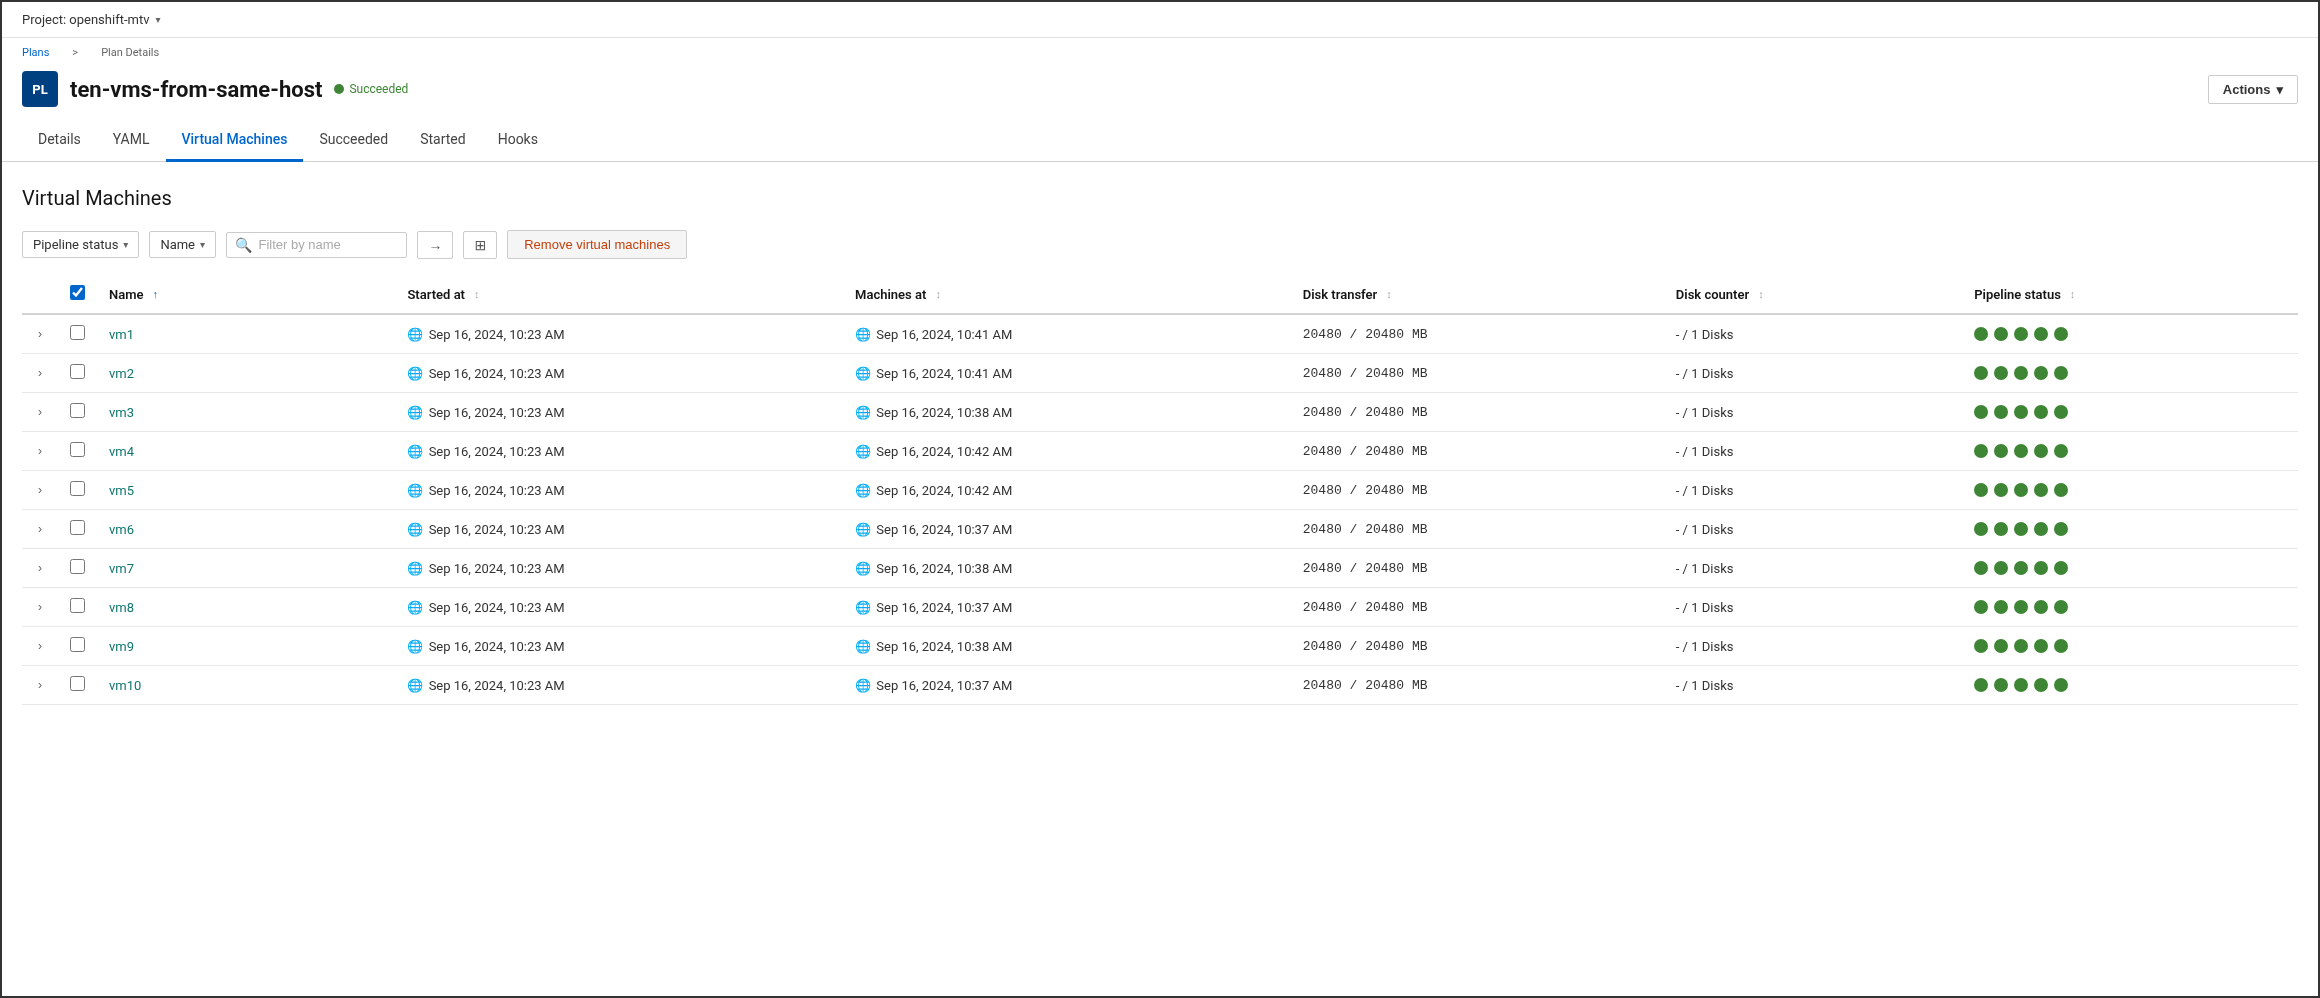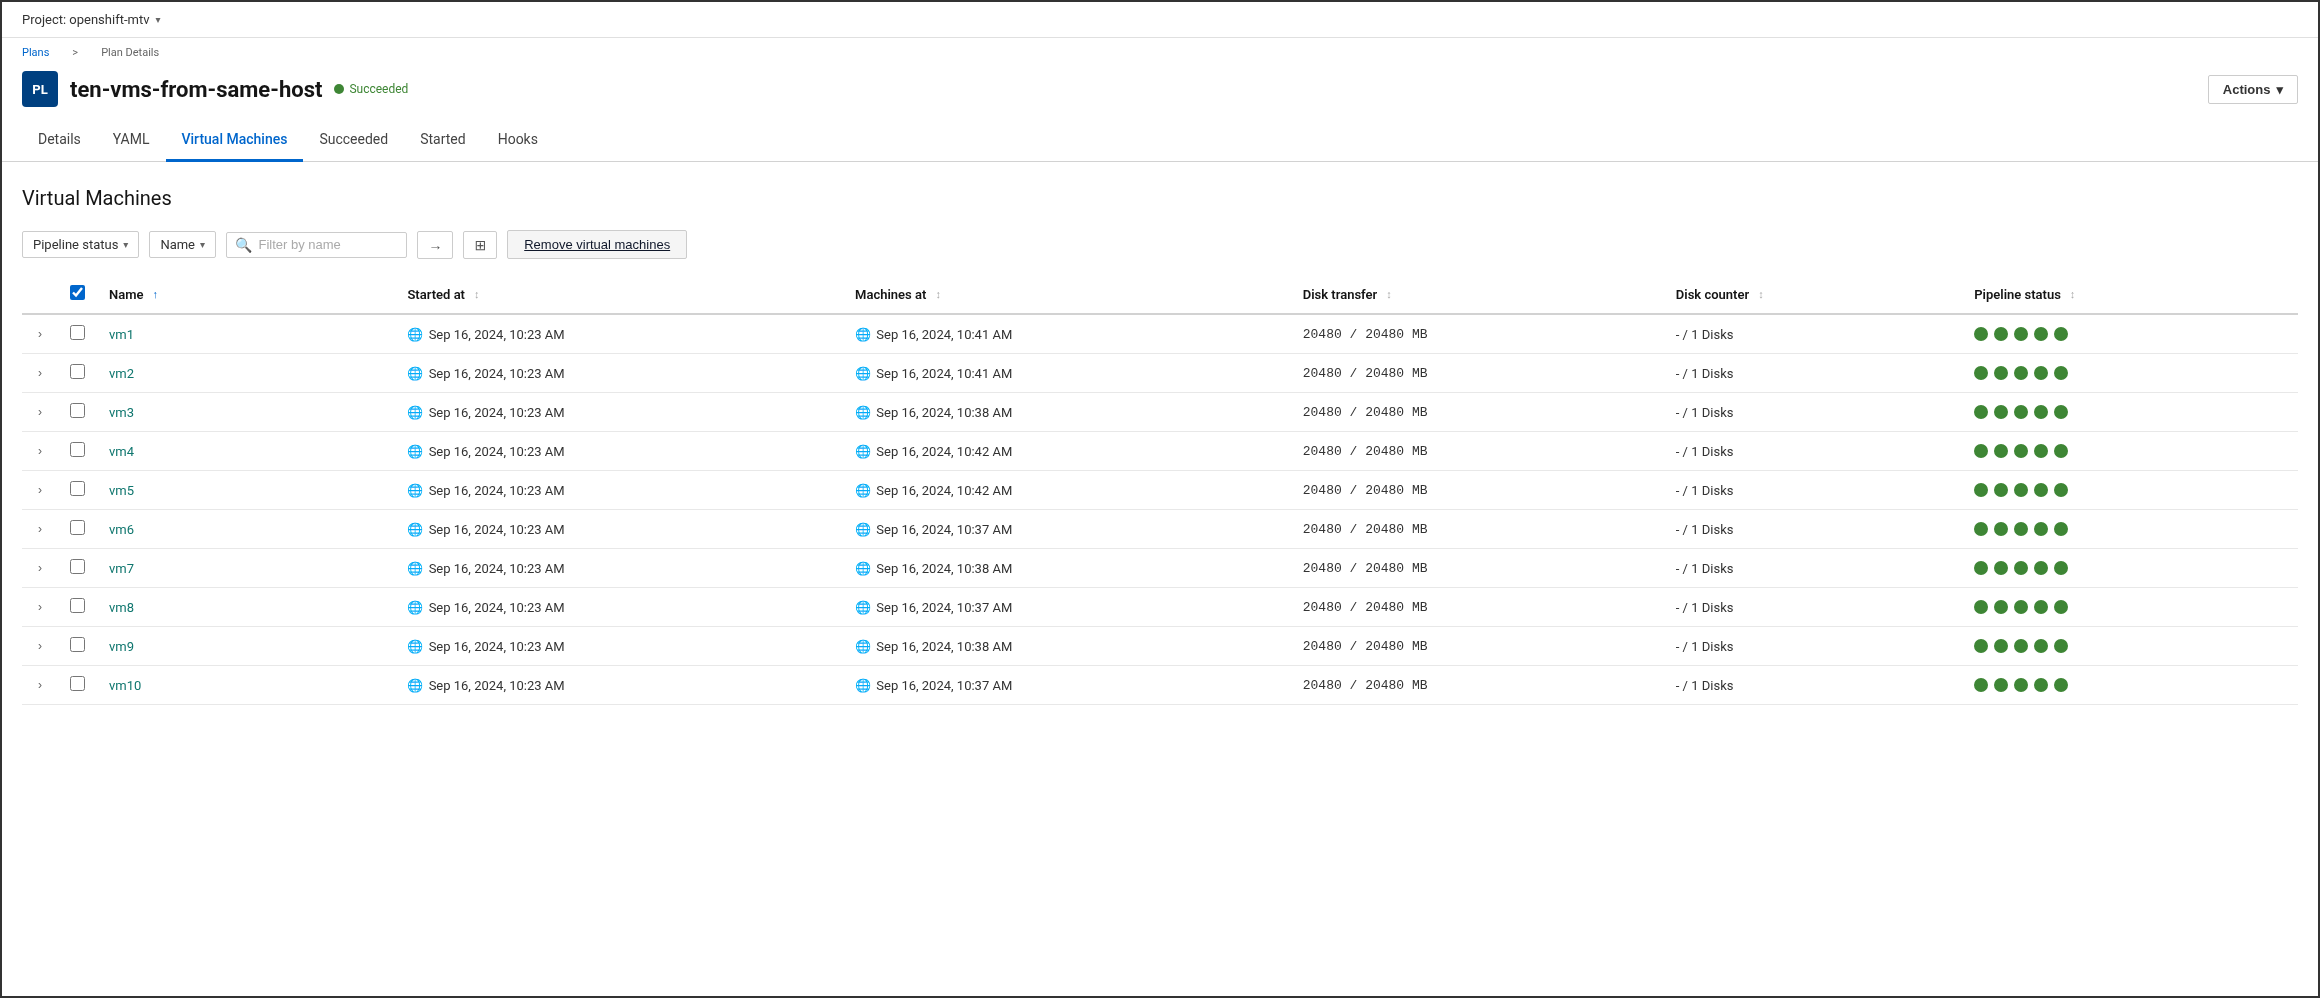--- a/index.html
+++ b/index.html
@@ -185,23 +185,22 @@
       font-size: 14px;
       color: #555;
       border-radius: 2px;
     }
     .remove-btn {
       padding: 6px 16px;
       border: 1px solid #ccc;
       background: #f5f5f5;
       cursor: pointer;
       font-size: 13px;
-      color: #0f172a;
+      color: #c2410c;
       border-radius: 2px;
-      text-decoration: underline;
     }
     .table-wrapper {
       width: 100%;
       overflow-x: auto;
     }
     table {
       width: 100%;
       border-collapse: collapse;
       font-size: 13px;
     }

